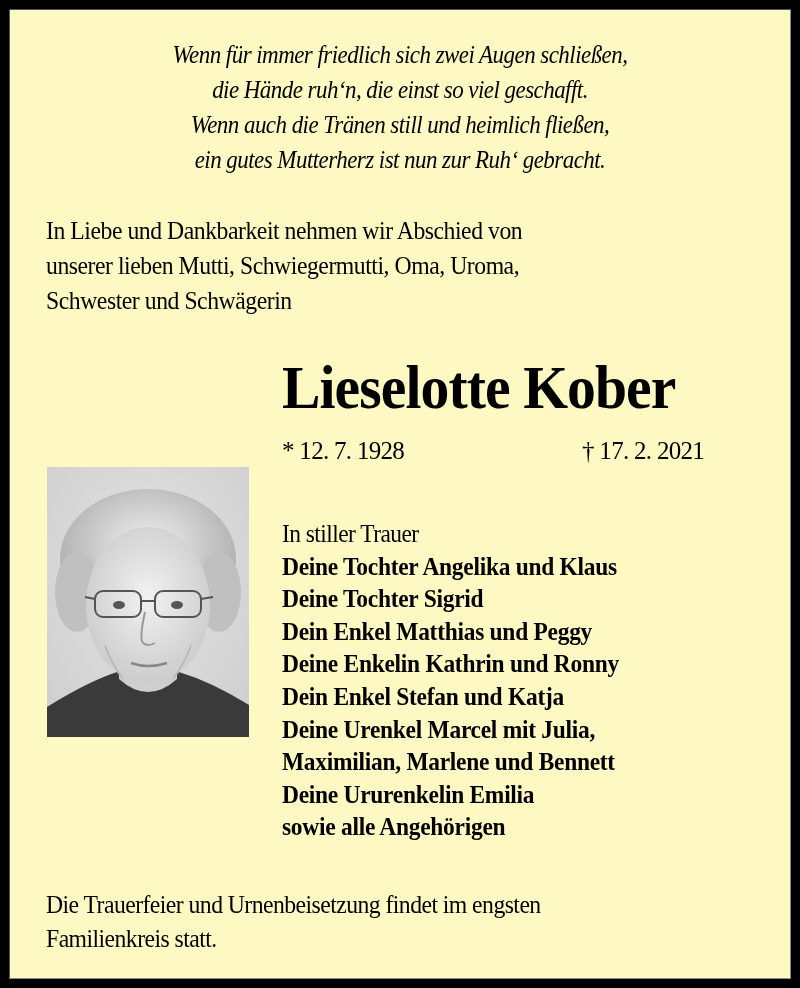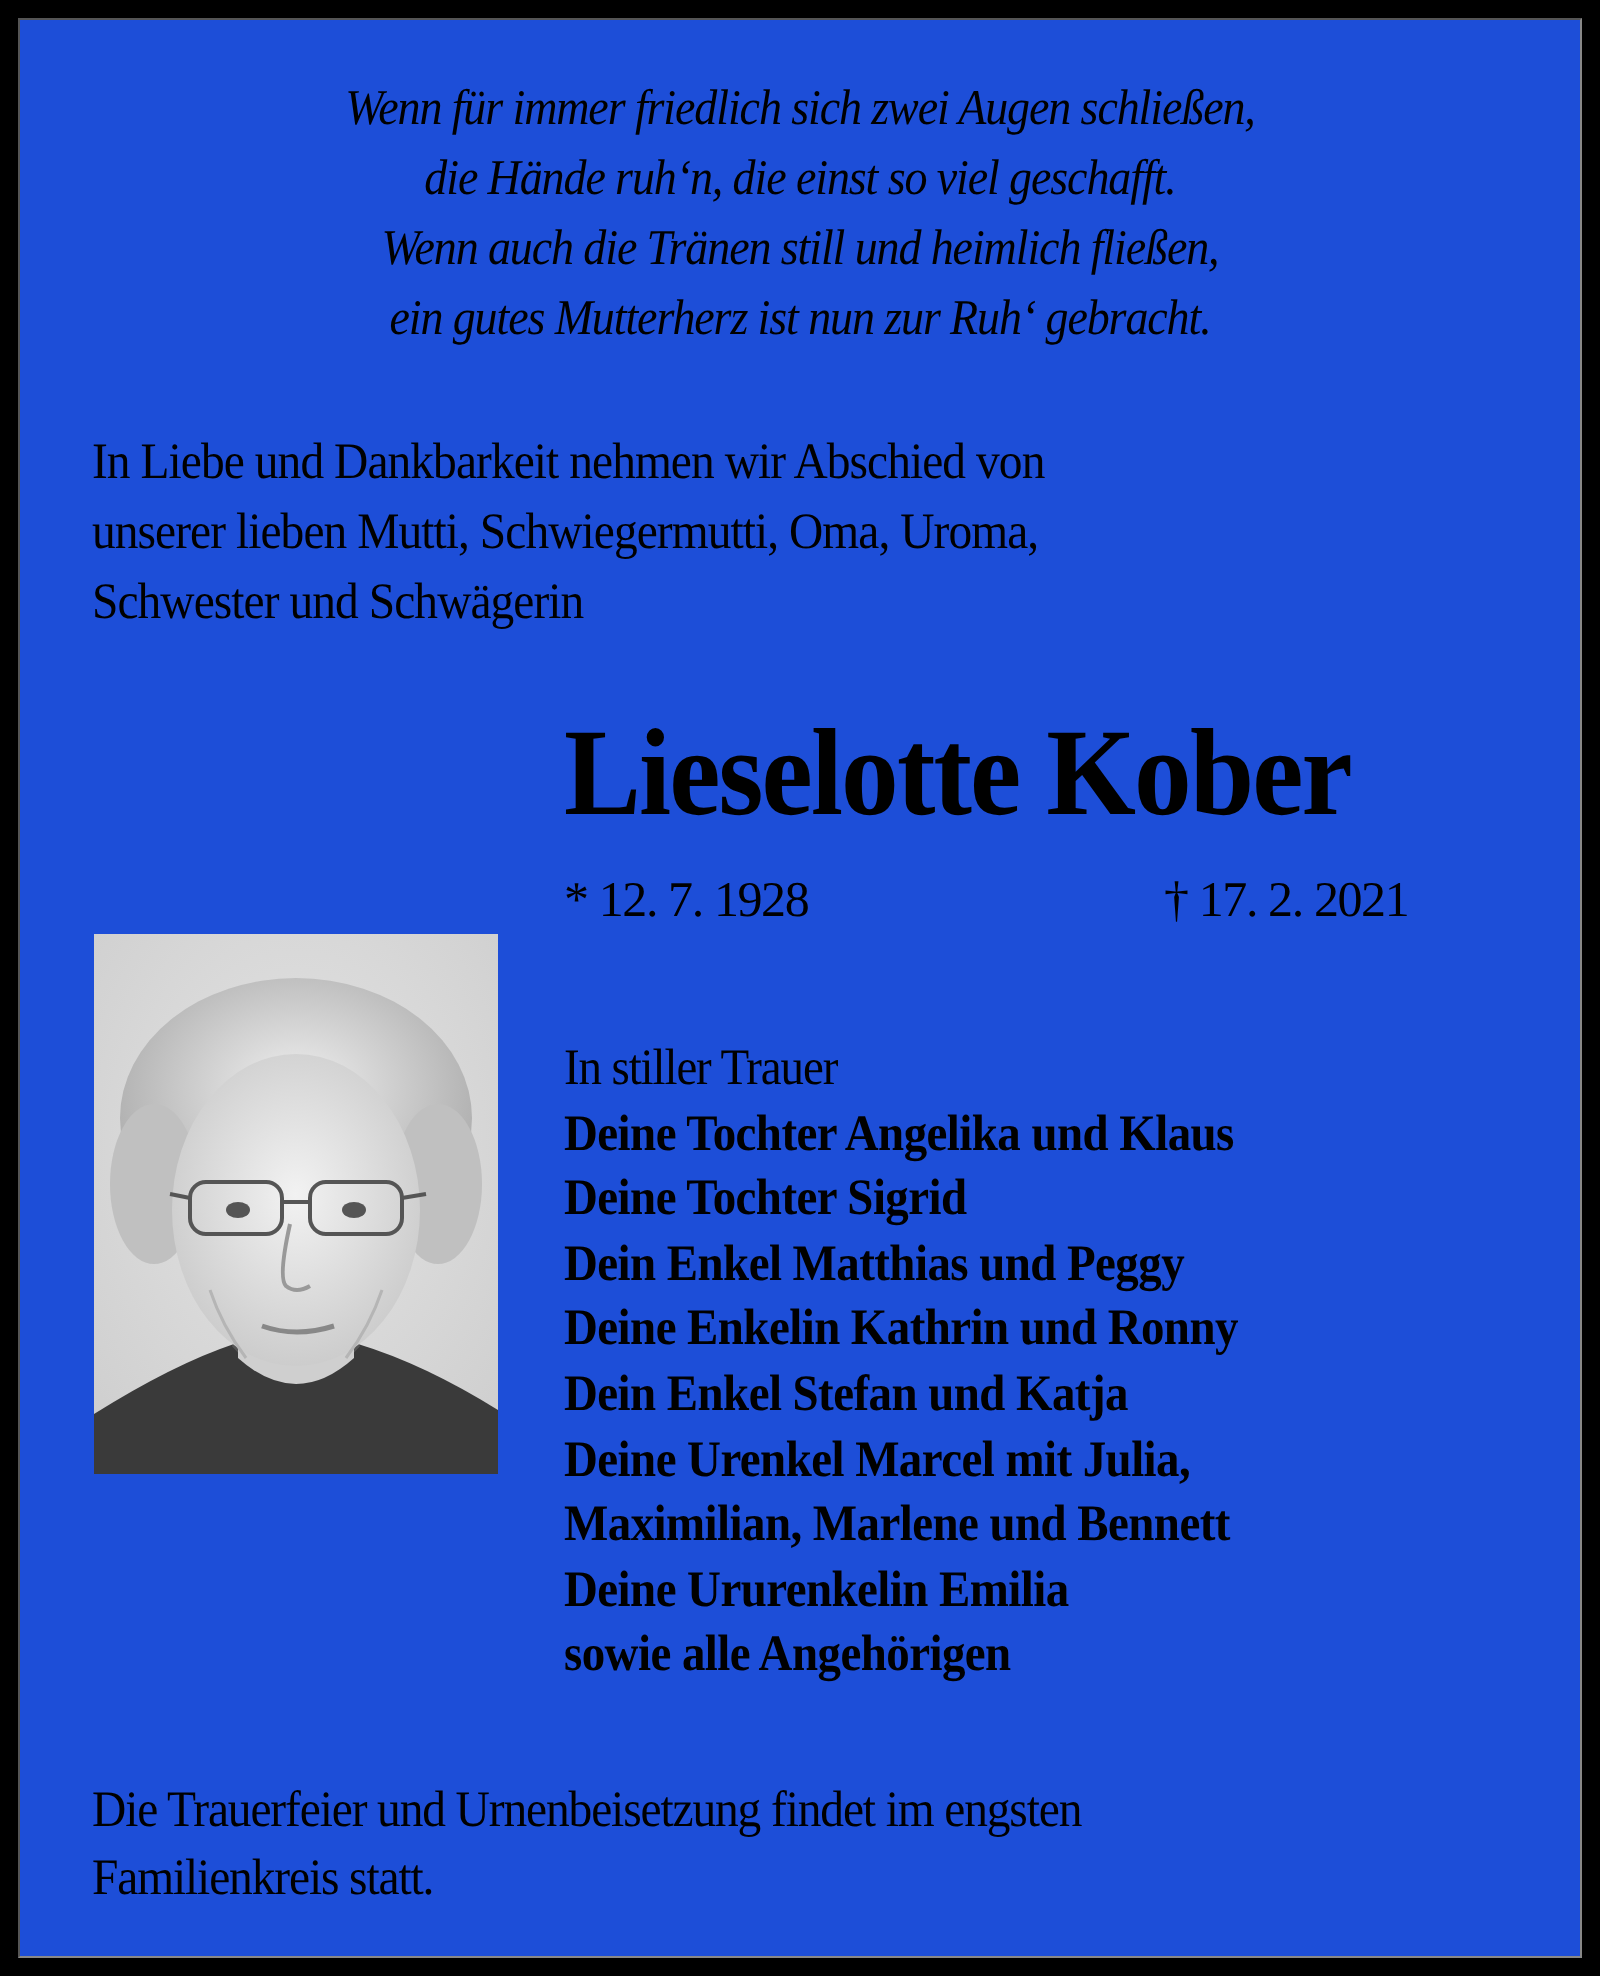--- a/index.html
+++ b/index.html
@@ -12,21 +12,21 @@
       height: 988px;
       overflow: hidden;
       position: relative;
     }
     .frame {
       position: absolute;
       left: 9px;
       top: 9px;
       width: 782px;
       height: 970px;
-      background: #1d4ed8;
+      background: #fef9c3;
       box-sizing: border-box;
       border-left: 1px solid #555;
       border-top: 1px solid #555;
       border-right: 1px solid #888;
       border-bottom: 1px solid #888;
       color: #000;
       font-family: "Liberation Serif", "DejaVu Serif", serif;
     }
     .poem {
       position: absolute;

